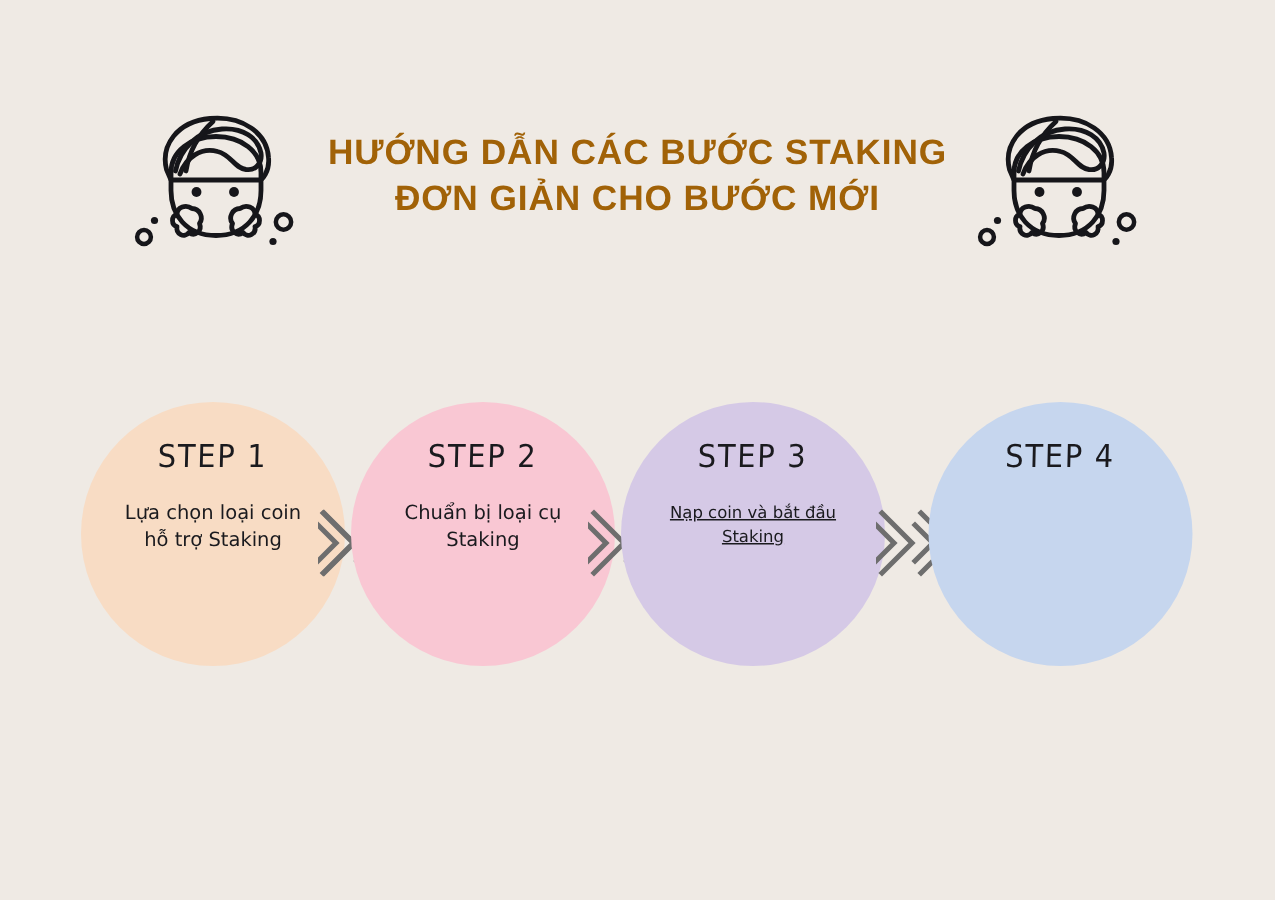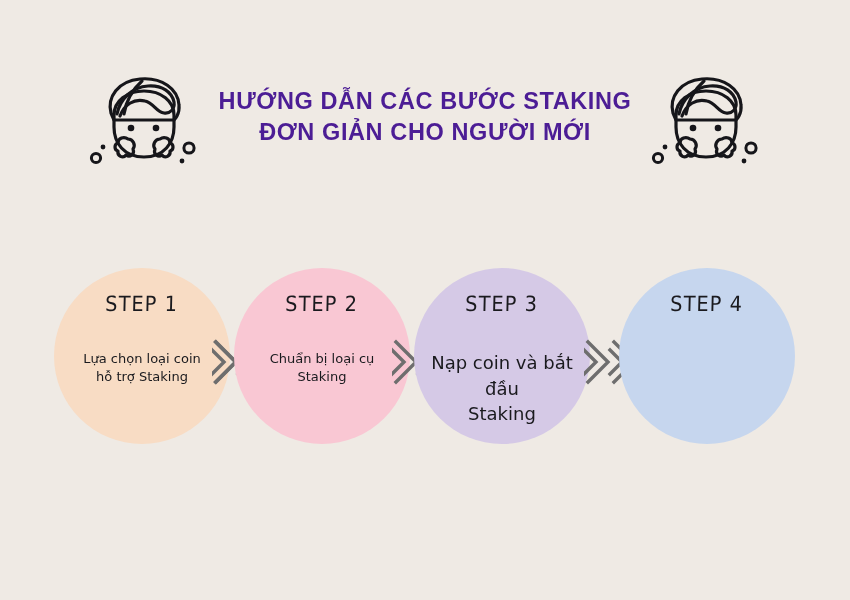--- a/index.html
+++ b/index.html
@@ -44,21 +44,21 @@
     flex: 0 0 auto;
     width: 430px;
     text-align: center;
     padding: 0 6px;
   }
   .title-line {
     font-family: "Liberation Sans", sans-serif;
     font-weight: bold;
     font-size: 23.5px;
     letter-spacing: 0.6px;
-    color: #4c1d95;
+    color: #a16207;
     line-height: 1.33;
     white-space: nowrap;
   }
 
   
   .steps {
     position: absolute;
     left: 0;
     top: 255px;
     width: 850px;
@@ -96,23 +96,22 @@
   }
 
   .step-desc {
     font-family: "DejaVu Sans", sans-serif;
     font-size: 13px;
     color: #1A1A1E;
     line-height: 1.42;
     text-align: center;
     width: 156px;
     white-space: pre-line;
-    margin-top: 16px;
-  }
-  .circle.c3 .step-desc { font-size: 18px; }
+  }
+  .circle.c3 .step-desc { font-size: 11px; text-decoration: underline; }
 
   
   .chev {
     position: absolute;
     top: 82px;
     width: 56px;
     height: 50px;
   }
   .chev.a1 { left: 212px; }
   .chev.a2 { left: 392px; }
@@ -174,21 +173,21 @@
 
         <circle cx="19" cy="90" r="2.4" fill="#16161A"></circle>
         <circle cx="12" cy="101" r="4.6" fill="none" stroke="#16161A" stroke-width="3"></circle>
         <circle cx="105" cy="91" r="5.1" fill="none" stroke="#16161A" stroke-width="3"></circle>
         <circle cx="98" cy="104" r="2.4" fill="#16161A"></circle>
       </svg>
     </div>
 
     <div class="title-block">
       <div class="title-line">HƯỚNG DẪN CÁC BƯỚC STAKING</div>
-      <div class="title-line">ĐƠN GIẢN CHO NGƯỜI MỚI</div>
+      <div class="title-line">ĐƠN GIẢN CHO BƯỚC MỚI</div>
     </div>
 
     <div class="header-icon">
       <svg viewBox="0 0 120 120" width="120" height="120" aria-hidden="true">
         <g fill="none" stroke="#16161A" stroke-width="3.2" stroke-linecap="round" stroke-linejoin="round">
           <path d="M30 58
                    C30 44 43 34 60 34
                    C77 34 90 44 90 58
                    L90 70
                    C90 86 80 100 60 100

